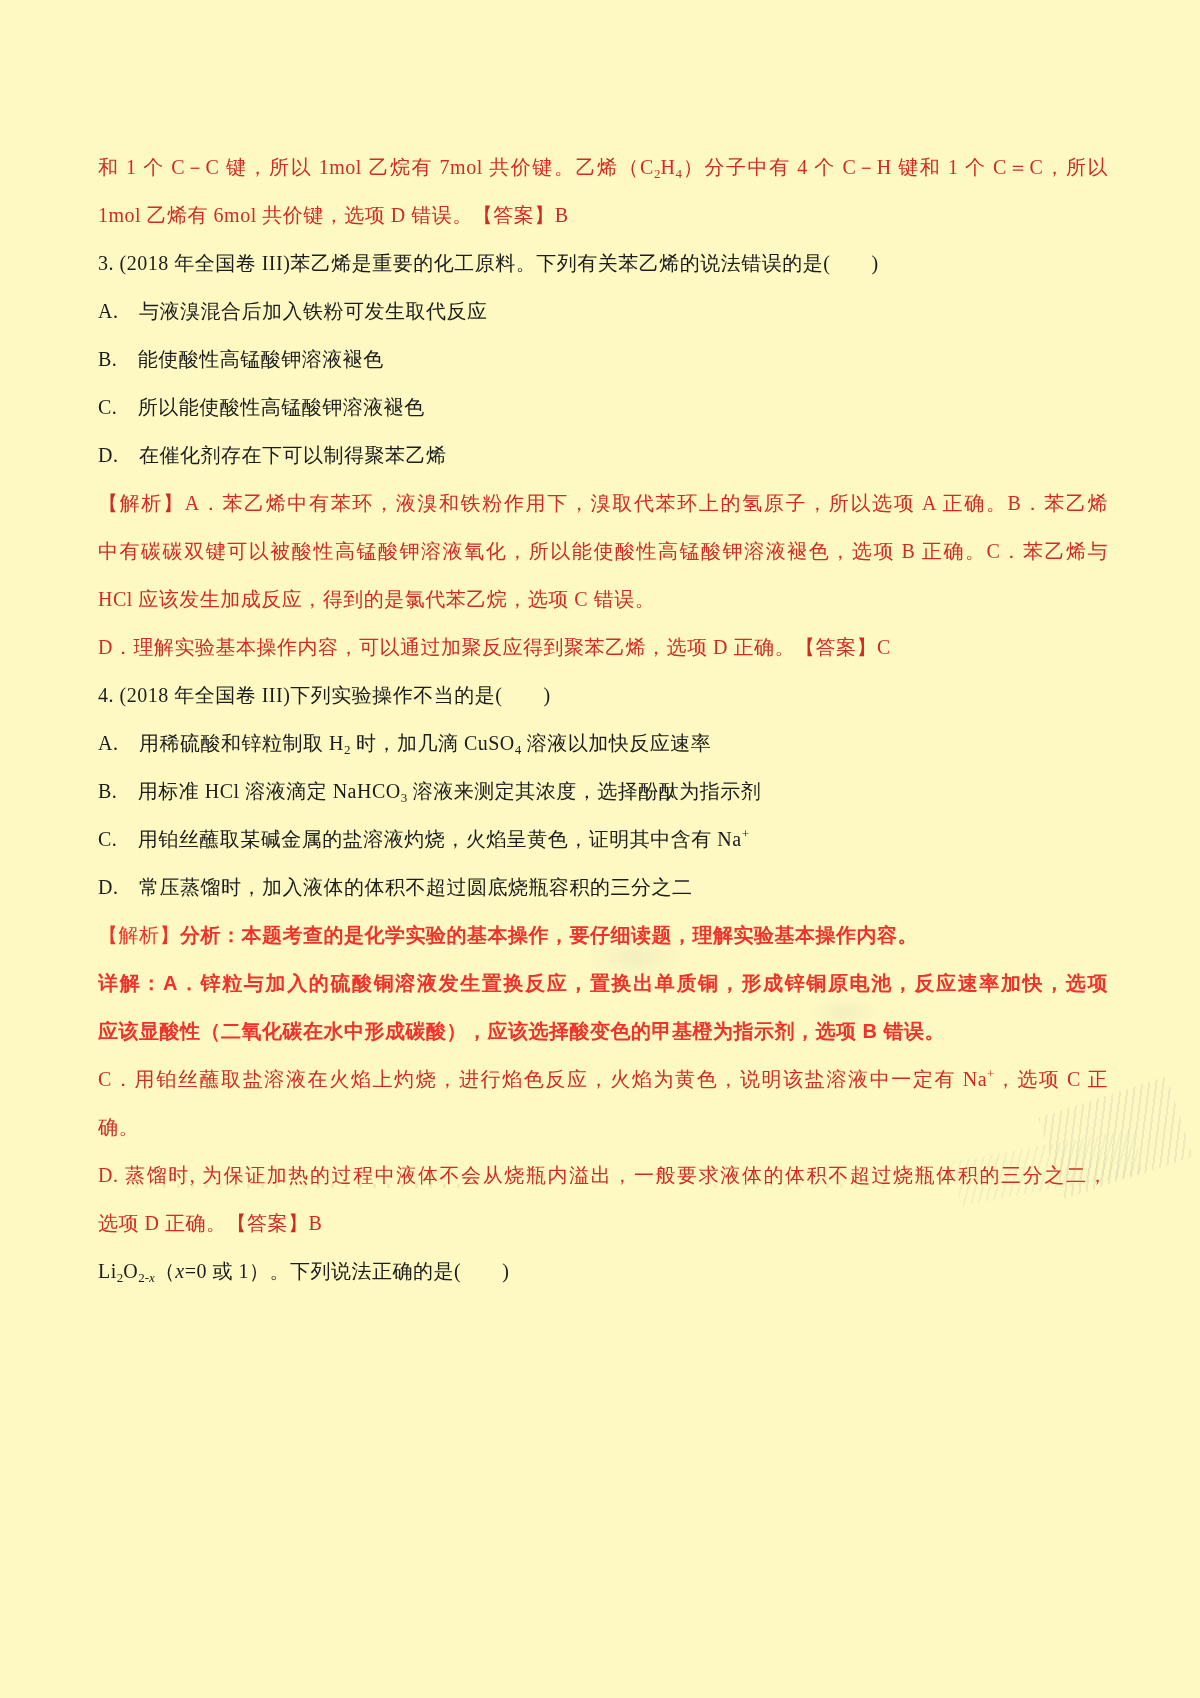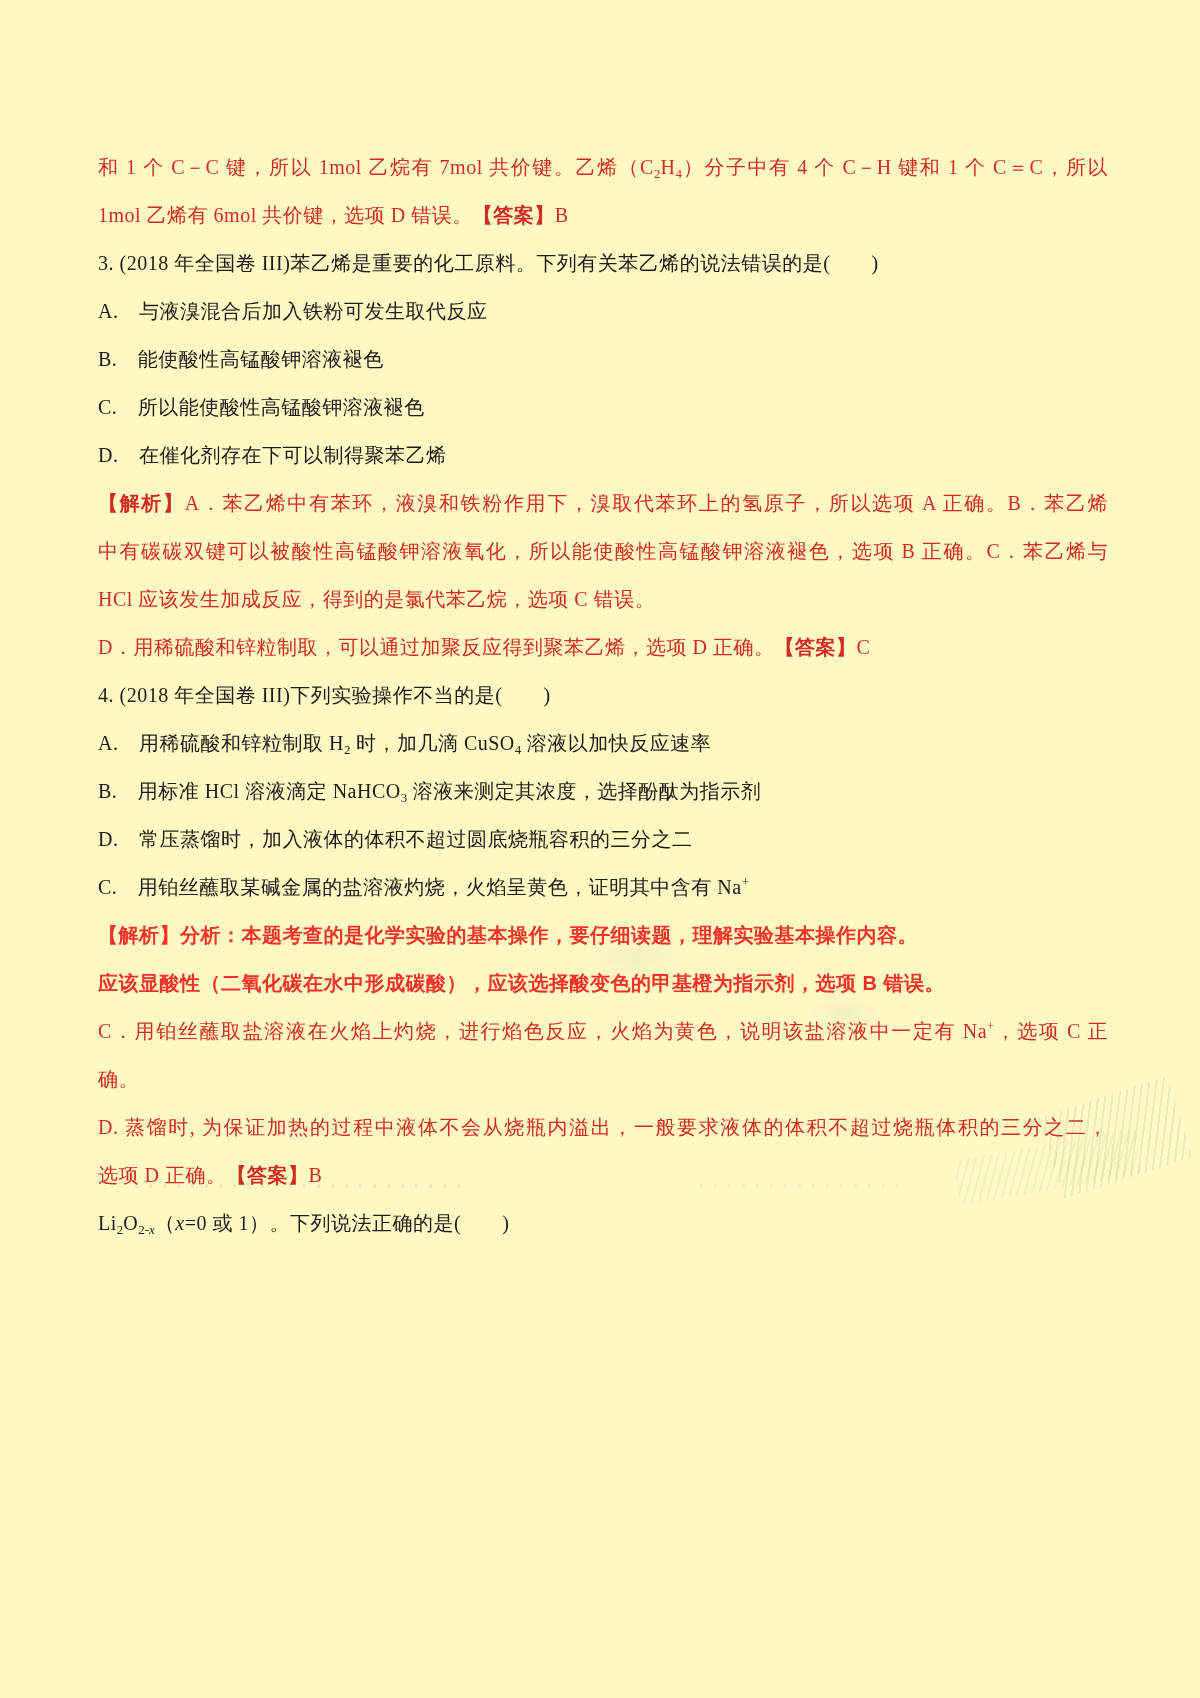--- a/index.html
+++ b/index.html
@@ -33,21 +33,21 @@
     text-align:justify;
     text-align-last:justify;
     overflow:hidden;
   }
   .rs{color:var(--red-serif);}
   .rb{
     color:var(--red-bold);
     font-family:"Liberation Sans","DejaVu Sans",sans-serif;
     font-weight:700;
   }
-  .b{font-weight:bold;}
+  .b{font-weight:normal;}
   .i{font-style:italic;}
   sub,sup{font-size:13px;line-height:0;letter-spacing:0;}
   sub{vertical-align:-4px;}
   sup{vertical-align:8px;}
   
   .artifact{position:absolute;pointer-events:none;}
   .hatch{
     background:repeating-linear-gradient(115deg, rgba(150,150,150,.45) 0 2px, rgba(255,255,255,0) 2px 7px);
     opacity:.35;
   }
@@ -69,27 +69,28 @@
       <div class="line rs just"><span>和 1 个 C－C 键，所以 1mol 乙烷有 7mol 共价键。乙烯（C</span><sub>2</sub><span>H</span><sub>4</sub><span>）分子中有 4 个 C－H 键和 1 个 C＝C，所以</span></div>
       <div class="line rs"><span>1mol 乙烯有 6mol 共价键，选项 D 错误。</span><span class="b">【答案】</span><span>B</span></div>
       <div class="line"><span>3. (2018 年全国卷 III)苯乙烯是重要的化工原料。下列有关苯乙烯的说法错误的是(　　)</span></div>
       <div class="line"><span>A.　与液溴混合后加入铁粉可发生取代反应</span></div>
       <div class="line"><span>B.　能使酸性高锰酸钾溶液褪色</span></div>
       <div class="line"><span>C.　所以能使酸性高锰酸钾溶液褪色</span></div>
       <div class="line"><span>D.　在催化剂存在下可以制得聚苯乙烯</span></div>
       <div class="line rs just"><span class="b">【解析】</span><span>A．苯乙烯中有苯环，液溴和铁粉作用下，溴取代苯环上的氢原子，所以选项 A 正确。B．苯乙烯</span></div>
       <div class="line rs just"><span>中有碳碳双键可以被酸性高锰酸钾溶液氧化，所以能使酸性高锰酸钾溶液褪色，选项 B 正确。C．苯乙烯与</span></div>
       <div class="line rs"><span>HCl 应该发生加成反应，得到的是氯代苯乙烷，选项 C 错误。</span></div>
-      <div class="line rs"><span>D．用稀硫酸和锌粒制取，可以通过加聚反应得到聚苯乙烯，选项 D 正确。</span><span class="b">【答案】</span><span>C</span></div>
+      <div class="line rs"><span>D．理解实验基本操作内容，可以通过加聚反应得到聚苯乙烯，选项 D 正确。</span><span class="b">【答案】</span><span>C</span></div>
       <div class="line"><span>4. (2018 年全国卷 III)下列实验操作不当的是(　　)</span></div>
       <div class="line"><span>A.　用稀硫酸和锌粒制取 H</span><sub>2</sub><span> 时，加几滴 CuSO</span><sub>4</sub><span> 溶液以加快反应速率</span></div>
       <div class="line"><span>B.　用标准 HCl 溶液滴定 NaHCO</span><sub>3</sub><span> 溶液来测定其浓度，选择酚酞为指示剂</span></div>
+      <div class="line"><span>C.　用铂丝蘸取某碱金属的盐溶液灼烧，火焰呈黄色，证明其中含有 Na</span><sup>+</sup></div>
       <div class="line"><span>D.　常压蒸馏时，加入液体的体积不超过圆底烧瓶容积的三分之二</span></div>
-      <div class="line"><span>C.　用铂丝蘸取某碱金属的盐溶液灼烧，火焰呈黄色，证明其中含有 Na</span><sup>+</sup></div>
       <div class="line rb"><span class="b">【解析】</span><span>分析：本题考查的是化学实验的基本操作，要仔细读题，理解实验基本操作内容。</span></div>
+      <div class="line rb just"><span>详解：A．锌粒与加入的硫酸铜溶液发生置换反应，置换出单质铜，形成锌铜原电池，反应速率加快，选项</span></div>
       <div class="line rb"><span>应该显酸性（二氧化碳在水中形成碳酸），应该选择酸变色的甲基橙为指示剂，选项 B 错误。</span></div>
       <div class="line rs just"><span>C．用铂丝蘸取盐溶液在火焰上灼烧，进行焰色反应，火焰为黄色，说明该盐溶液中一定有 Na</span><sup>+</sup><span>，选项 C 正</span></div>
       <div class="line rs"><span>确。</span></div>
       <div class="line rs just"><span>D. 蒸馏时, 为保证加热的过程中液体不会从烧瓶内溢出，一般要求液体的体积不超过烧瓶体积的三分之二，</span></div>
       <div class="line rs"><span>选项 D 正确。</span><span class="b">【答案】</span><span>B</span></div>
       <div class="line"><span>Li</span><sub>2</sub><span>O</span><sub>2-</sub><sub class="i">x</sub><span>（</span><span class="i">x</span><span>=0 或 1）。下列说法正确的是(　　)</span></div>
     </div>
 
   <div class="artifact smudge" style="left:585px;top:935px;width:100px;height:45px;"></div>
   <div class="artifact smudge" style="left:810px;top:995px;width:70px;height:35px;"></div>

